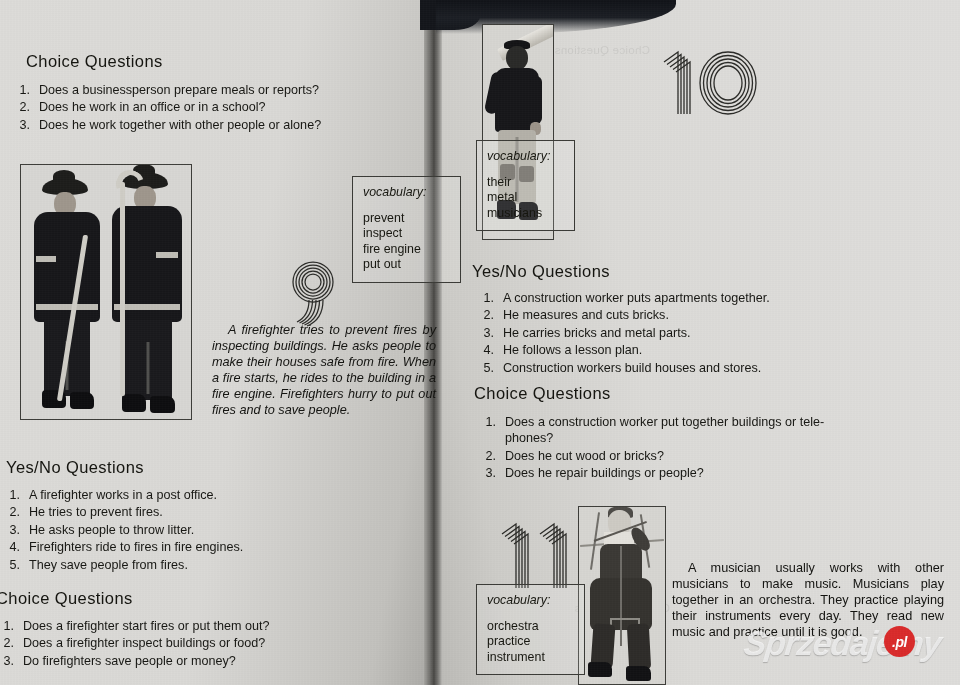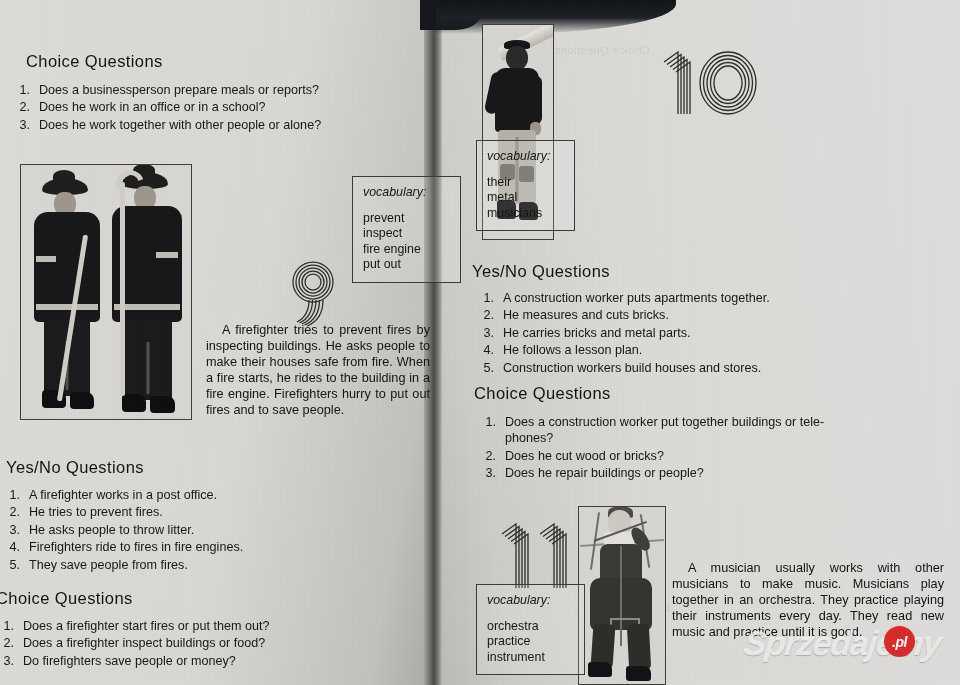--- a/index.html
+++ b/index.html
@@ -255,21 +255,21 @@
   <div class="vocab" style="left:352px;top:176px;width:88px;">
     <div class="vhead">vocabulary:</div>
     <div id="vocab9">
         <span class="vword">prevent</span>
         <span class="vword">inspect</span>
         <span class="vword">fire engine</span>
         <span class="vword">put out</span>
       </div>
   </div>
 
-  <div class="para" style="left:206px;top:322px;width:224px;">A firefighter tries to prevent fires by inspecting buildings. He asks people to make their houses safe from fire. When a fire starts, he rides to the building in a fire engine. Firefighters hurry to put out fires and to save people.</div>
+  <div class="para" style="left:212px;top:322px;width:224px;font-style:italic;">A firefighter tries to prevent fires by inspecting buildings. He asks people to make their houses safe from fire. When a fire starts, he rides to the building in a fire engine. Firefighters hurry to put out fires and to save people.</div>
 
   <div class="h-sec" style="left:6px;top:458px;">Yes/No Questions</div>
 
   <div class="qlist" id="left-yesno" style="left:0px;top:487px;width:400px;">
       <div class="qrow">
         <span class="qnum">1.</span>
         <span class="qtxt">A firefighter works in a post office.</span>
       </div>
       <div class="qrow">
         <span class="qnum">2.</span>

